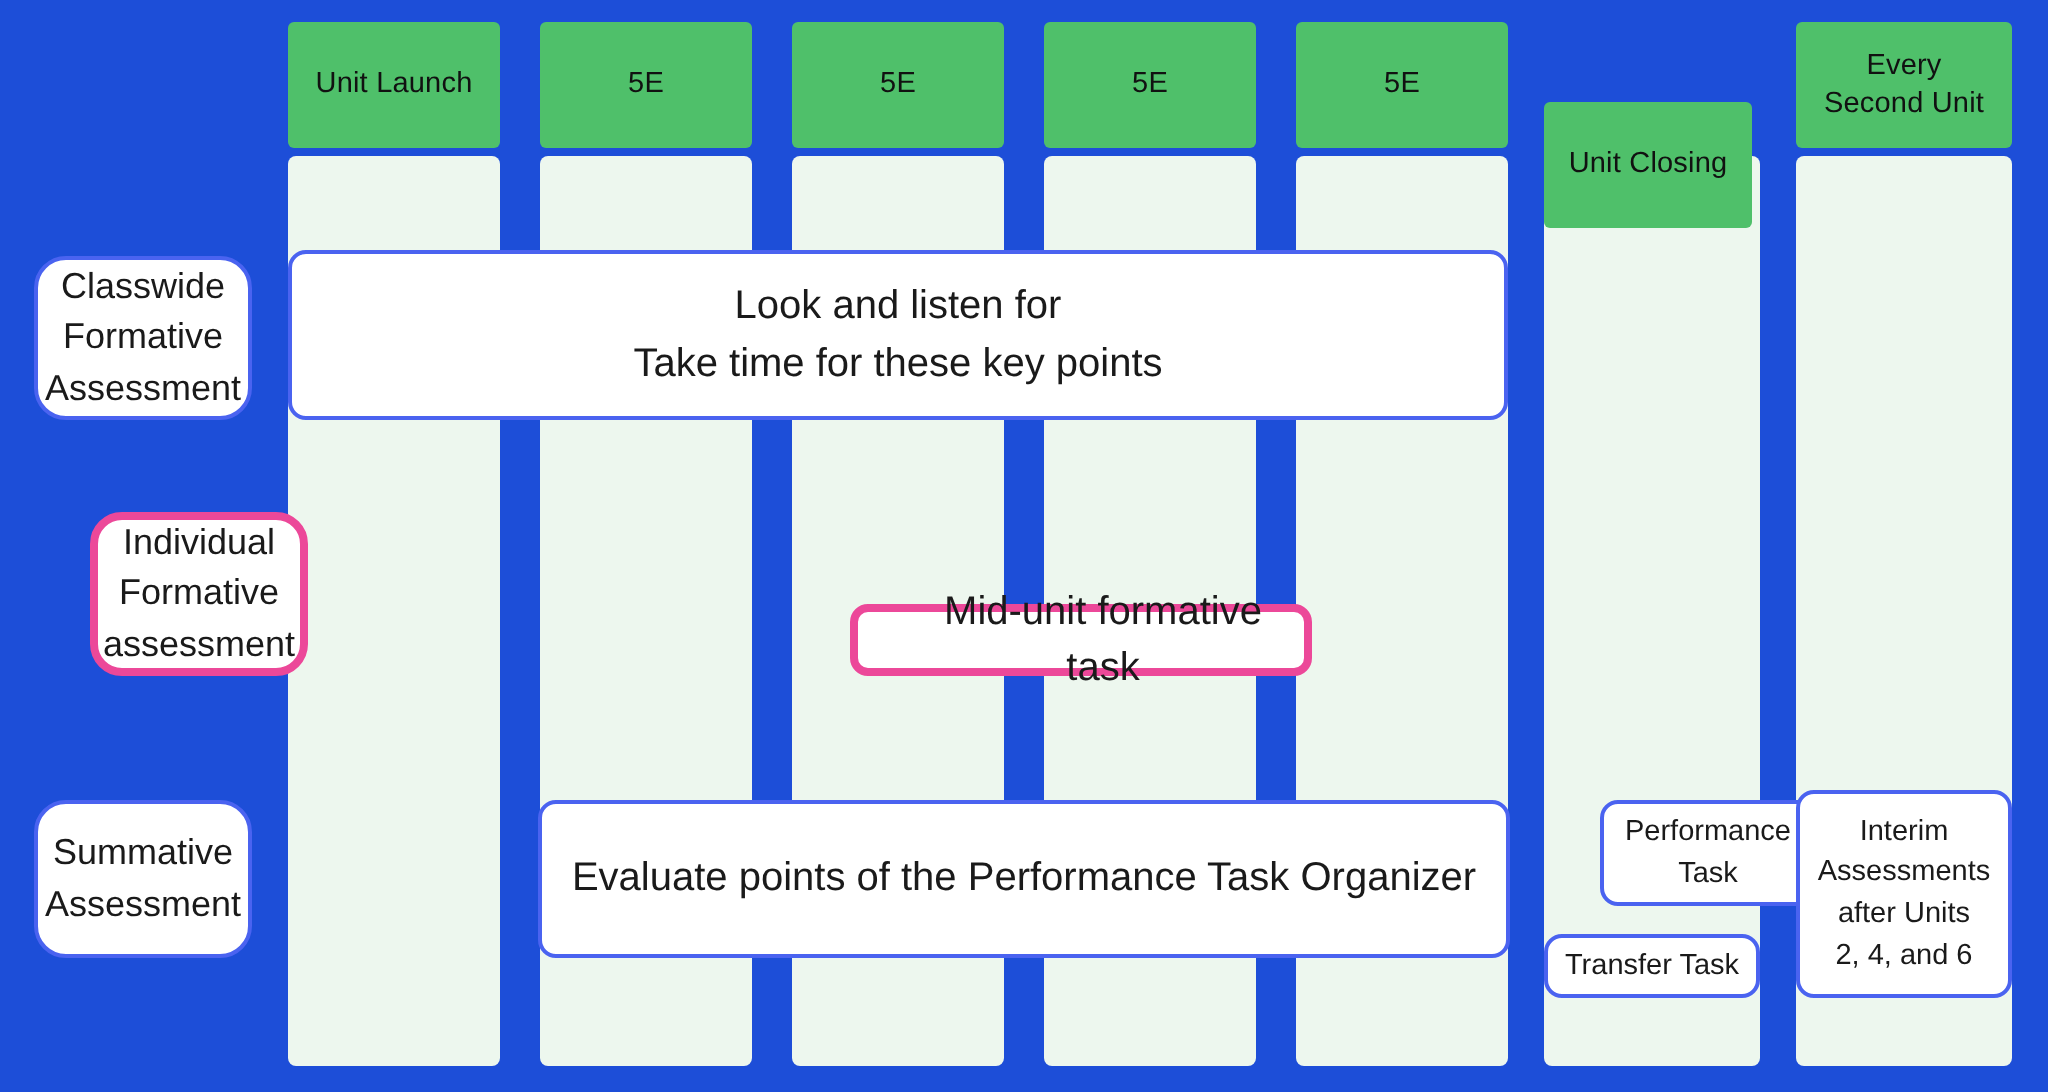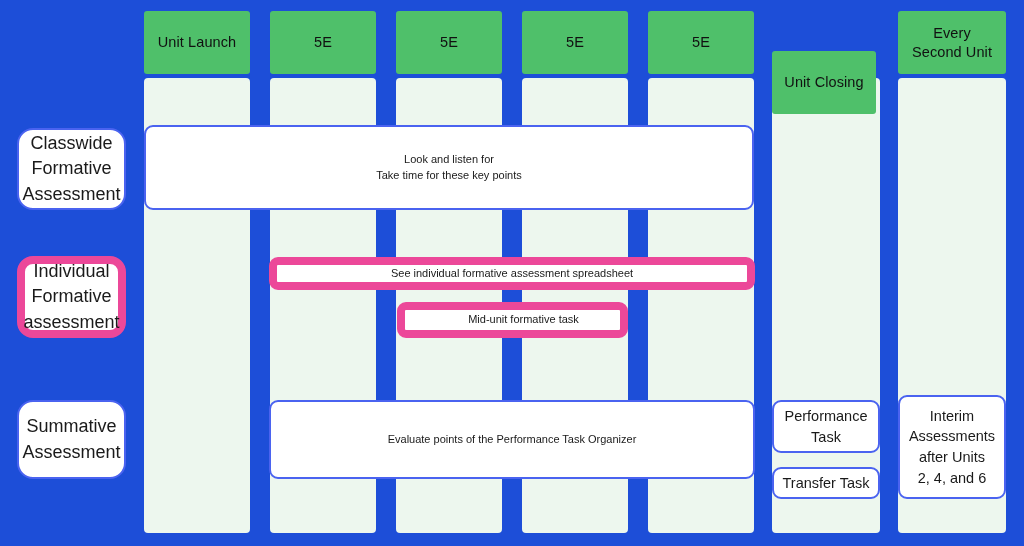--- a/index.html
+++ b/index.html
@@ -43,24 +43,24 @@
     align-items: center;
     justify-content: center;
     text-align: center;
     color: #1a1a1a;
     font-size: 14.5px;
     line-height: 1.42;
     white-space: pre-line;
     padding: 2px 6px;
   }
   .box.light { border: 2px solid #4a63f0; }
-  .box.dark  { border: 8px solid #ec4899; }
+  .box.dark  { border: 4px solid #ec4899; margin-left: 28px; }
 
   .row-label { font-size: 18px; border-radius: 16px; }
-  .wide-box  { font-size: 11px; }
+  .wide-box  { font-size: 20px; }
 </style>
 </head>
 <body>
 
 <div id="canvas">
 
   <div class="col-band" style="left:144px; top:78px; width:106px; height:455px;"></div>
   <div class="col-band" style="left:270px; top:78px; width:106px; height:455px;"></div>
   <div class="col-band" style="left:396px; top:78px; width:106px; height:455px;"></div>
   <div class="col-band" style="left:522px; top:78px; width:106px; height:455px;"></div>
@@ -104,31 +104,28 @@
   <div class="box light row-label" style="left:17px; top:400px; width:109px; height:79px;">
     <span>Summative
 Assessment</span>
   </div>
 
   <div class="box light wide-box" style="left:144px; top:125px; width:610px; height:85px;">
     <span>Look and listen for
 Take time for these key points</span>
   </div>
 
-  <div class="box dark wide-box" style="left:269px; top:257px; width:486px; height:33px;">
-    <span>See individual formative assessment spreadsheet</span>
-  </div>
   <div class="box dark wide-box" style="left:397px; top:302px; width:231px; height:36px;padding-left:28px;">
     <span>Mid-unit formative task</span>
   </div>
 
   <div class="box light wide-box" style="left:269px; top:400px; width:486px; height:79px;">
     <span>Evaluate points of the Performance Task Organizer</span>
   </div>
-  <div class="box light" style="left:772px; top:400px; width:108px; height:53px;">
+  <div class="box light" style="left:800px; top:400px; width:108px; height:53px;">
     <span>Performance
 Task</span>
   </div>
   <div class="box light" style="left:772px; top:467px; width:108px; height:32px;">
     <span>Transfer Task</span>
   </div>
   <div class="box light" style="left:898px; top:395px; width:108px; height:104px;">
     <span>Interim
 Assessments
 after Units

